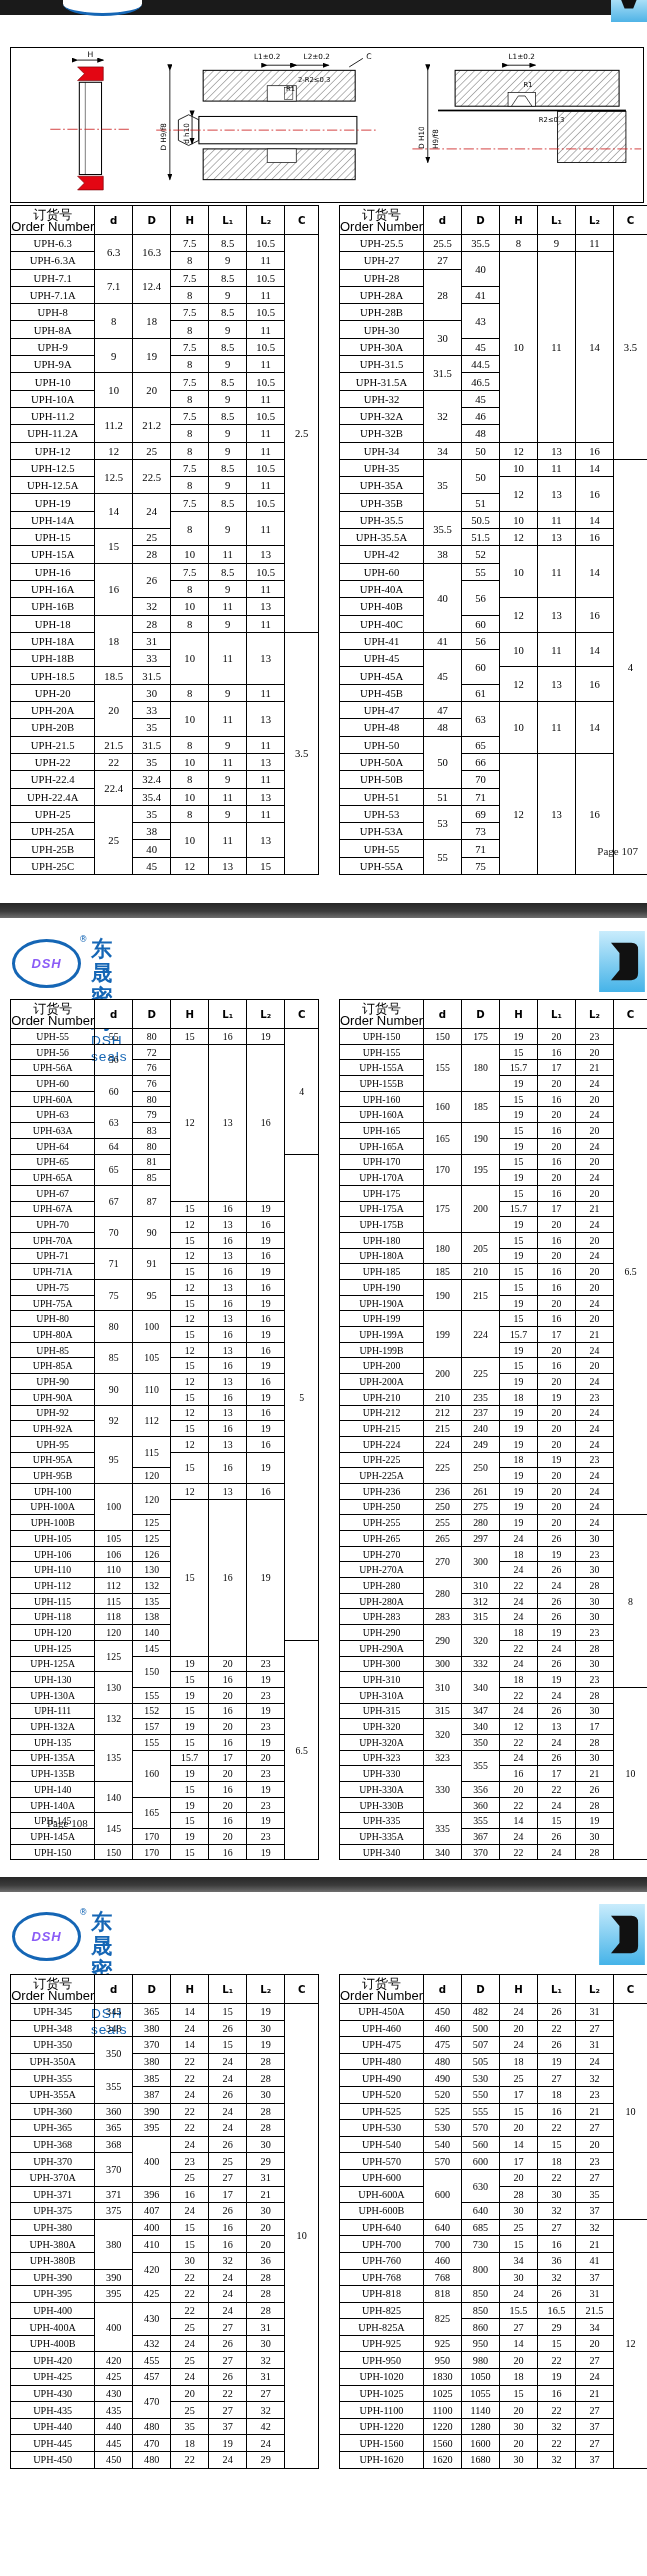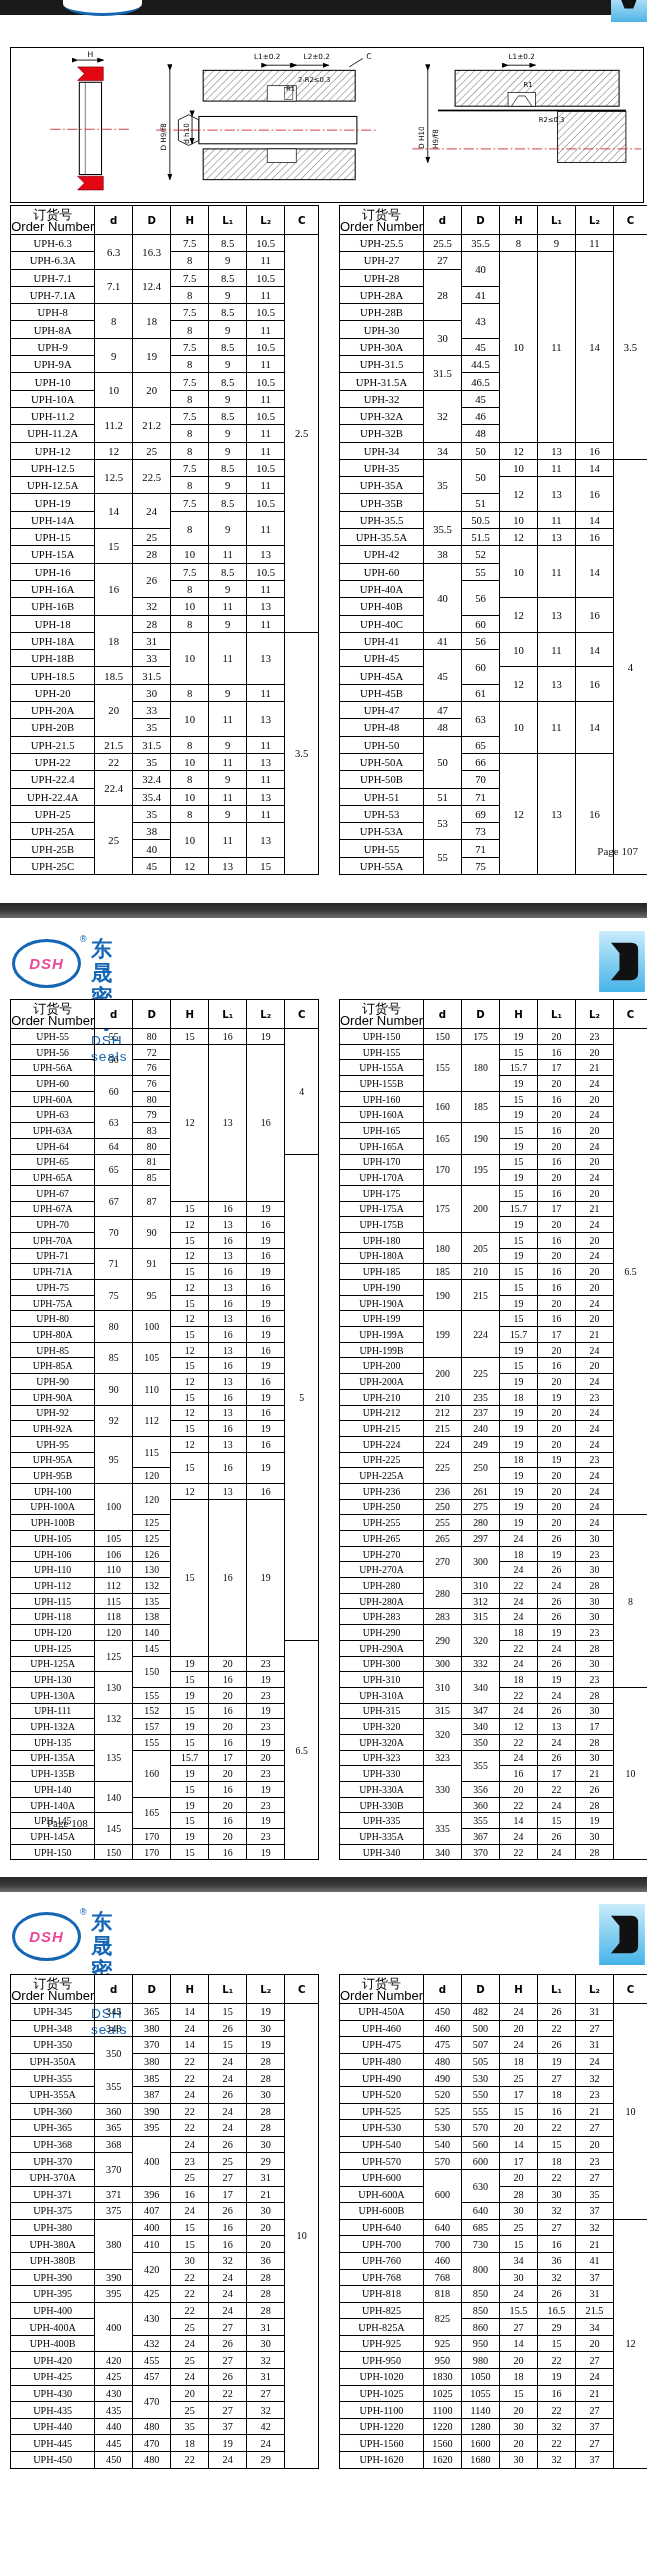--- a/index.html
+++ b/index.html
@@ -32,21 +32,21 @@
   .t109 td{height:15.6px;font-size:10.2px;}
   .pagelabel{position:absolute;font-size:11px;font-family:"Liberation Serif",serif;color:#222;}
   
   .sep{position:absolute;left:0;width:647px;height:14.5px;
        background:linear-gradient(180deg,#262626 0%,#3c3c3c 55%,#6e6e6e 100%);}
   
   .brand{position:absolute;left:12px;height:56px;}
   .logo-ellipse{position:absolute;left:0;top:5.1px;width:63px;height:43px;border:3.4px solid #1566b5;
                 border-radius:50%;background:#fff;display:flex;align-items:center;justify-content:center;}
   .logo-abbr{font-family:"Liberation Sans",sans-serif;font-weight:bold;font-style:italic;
-             font-size:15px;color:#ec4899;letter-spacing:0.9px;}
+             font-size:13px;color:#8b5cf6;letter-spacing:0.9px;}
   .logo-reg{position:absolute;left:67px;top:0;font-size:8.5px;color:#1566b5;font-family:"DejaVu Sans",sans-serif;}
   .logo-txt{position:absolute;left:79px;top:3.4px;color:#1566b5;}
   .logo-cn{font-size:21.3px;font-weight:bold;letter-spacing:1.7px;line-height:24px;}
   .logo-sub{font-size:13.7px;font-family:"Liberation Sans",sans-serif;letter-spacing:0.9px;line-height:15.4px;}
   .corner-icon{position:absolute;left:599px;width:46px;height:61px;}
 </style>
 </head>
 <body>
 
 <div id="page">

